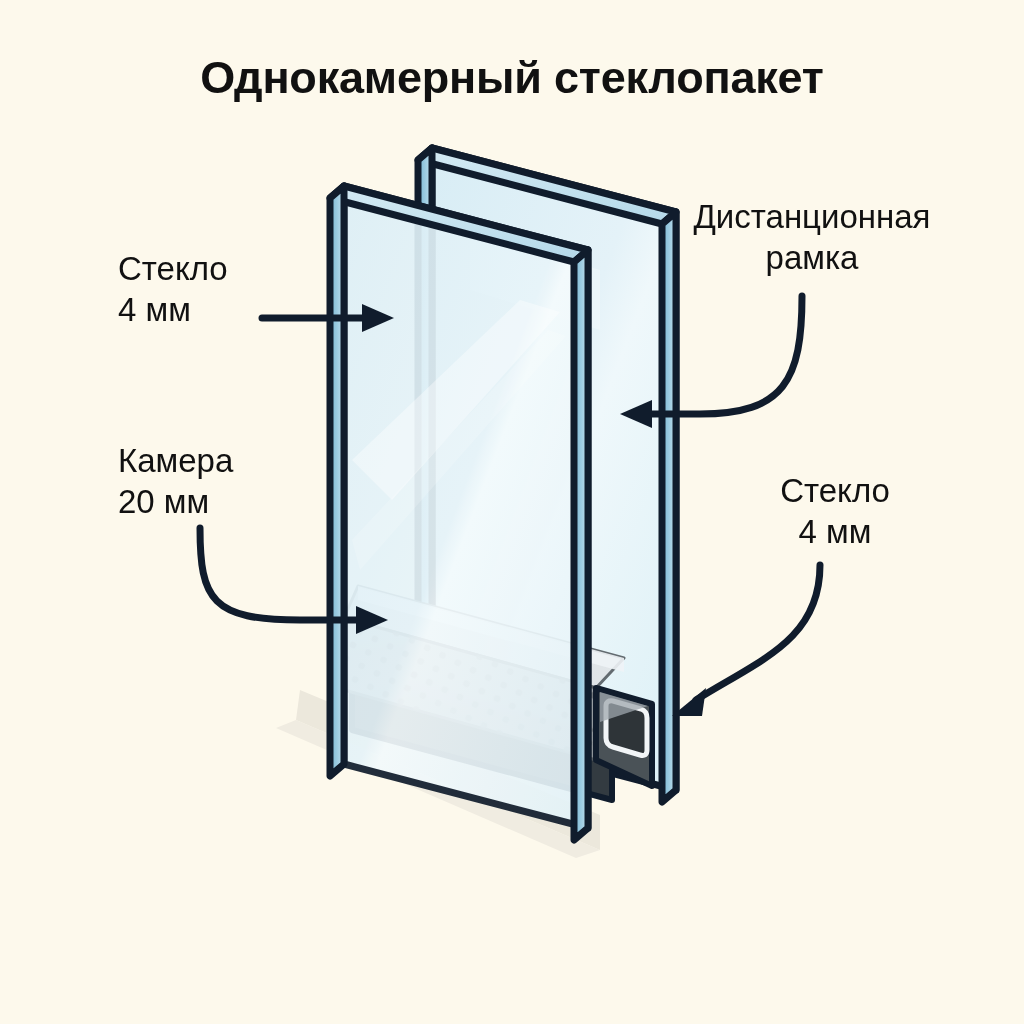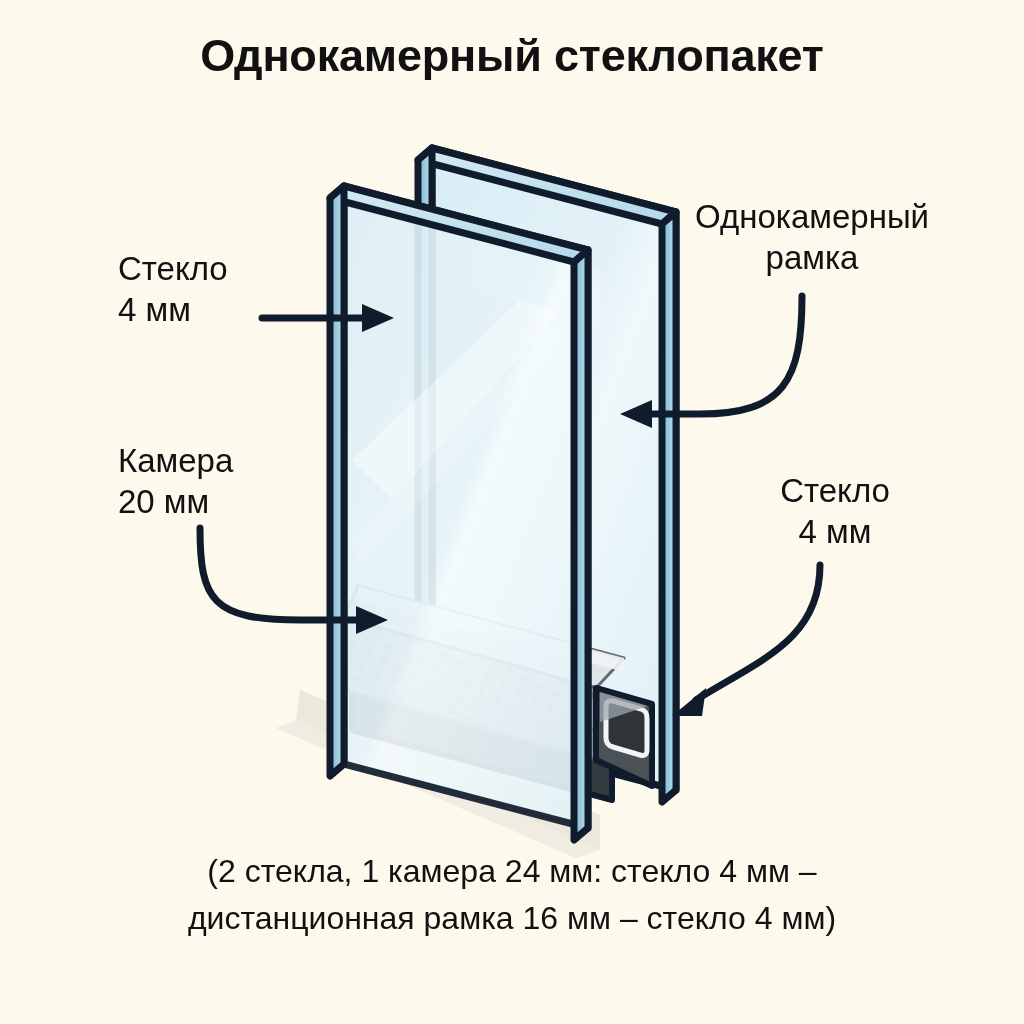--- a/index.html
+++ b/index.html
@@ -11,21 +11,21 @@
     position: relative;
     width: 1024px;
     height: 1024px;
     background: #fdf9ec;
     font-family: "Liberation Sans", sans-serif;
     overflow: hidden;
   }
   #title {
     position: absolute;
     left: 0;
-    top: 30px;
+    top: 52px;
     width: 1024px;
     text-align: center;
     font-size: 45px;
     font-weight: 700;
     color: #111111;
     letter-spacing: -0.2px;
     white-space: nowrap;
   }
   .label {
     position: absolute;
@@ -160,23 +160,19 @@
       <polygon points="388,620 356,606 356,634"></polygon>
       <polygon points="620,414 652,400 652,428"></polygon>
       <polygon points="672,716 706,688 702,716"></polygon>
     </g>
   </svg>
 
   <div class="label" id="lbl-glass-left">Стекло
 4 мм</div>
   <div class="label" id="lbl-chamber">Камера
 20 мм</div>
-  <div class="label" id="lbl-spacer">Однокамерный
+  <div class="label" id="lbl-spacer">Дистанционная
 рамка</div>
   <div class="label" id="lbl-glass-right">Стекло
 4 мм</div>
 
-  <div id="caption">
-    <div>(2 стекла, 1 камера 24 мм: стекло 4 мм –</div>
-    <div>дистанционная рамка 16 мм – стекло 4 мм)</div>
-  </div>
 
 </div>
 
 </body></html>

